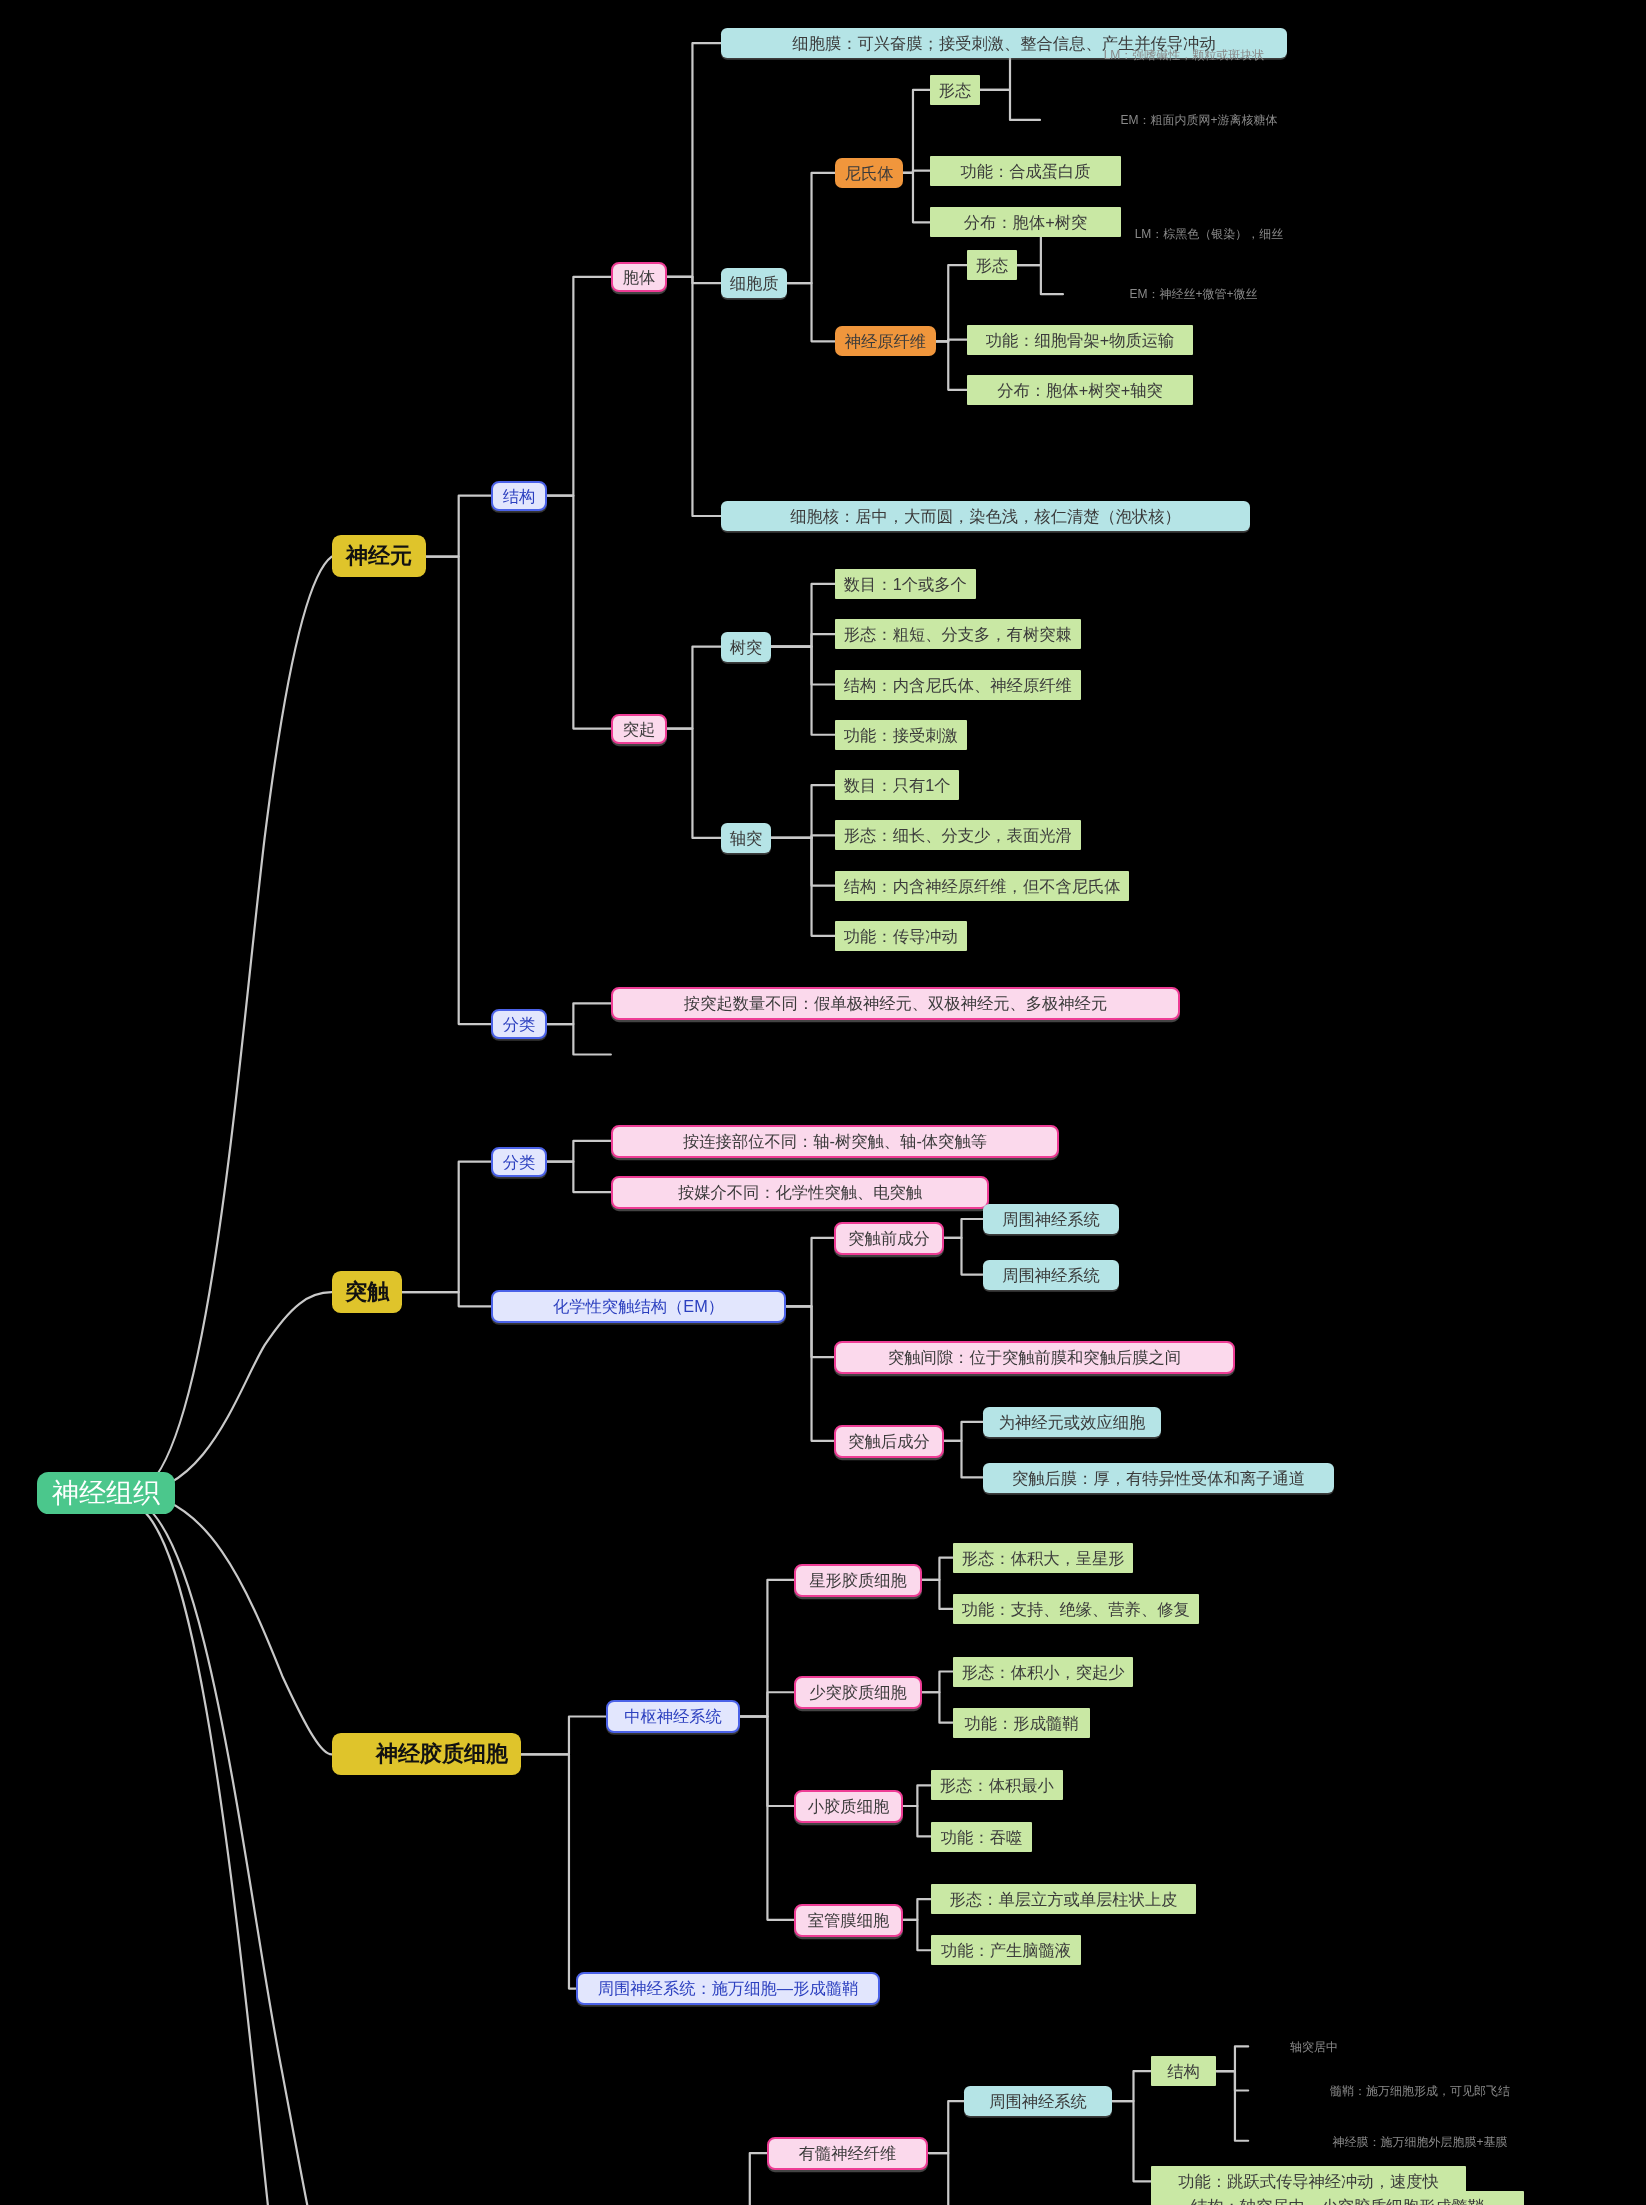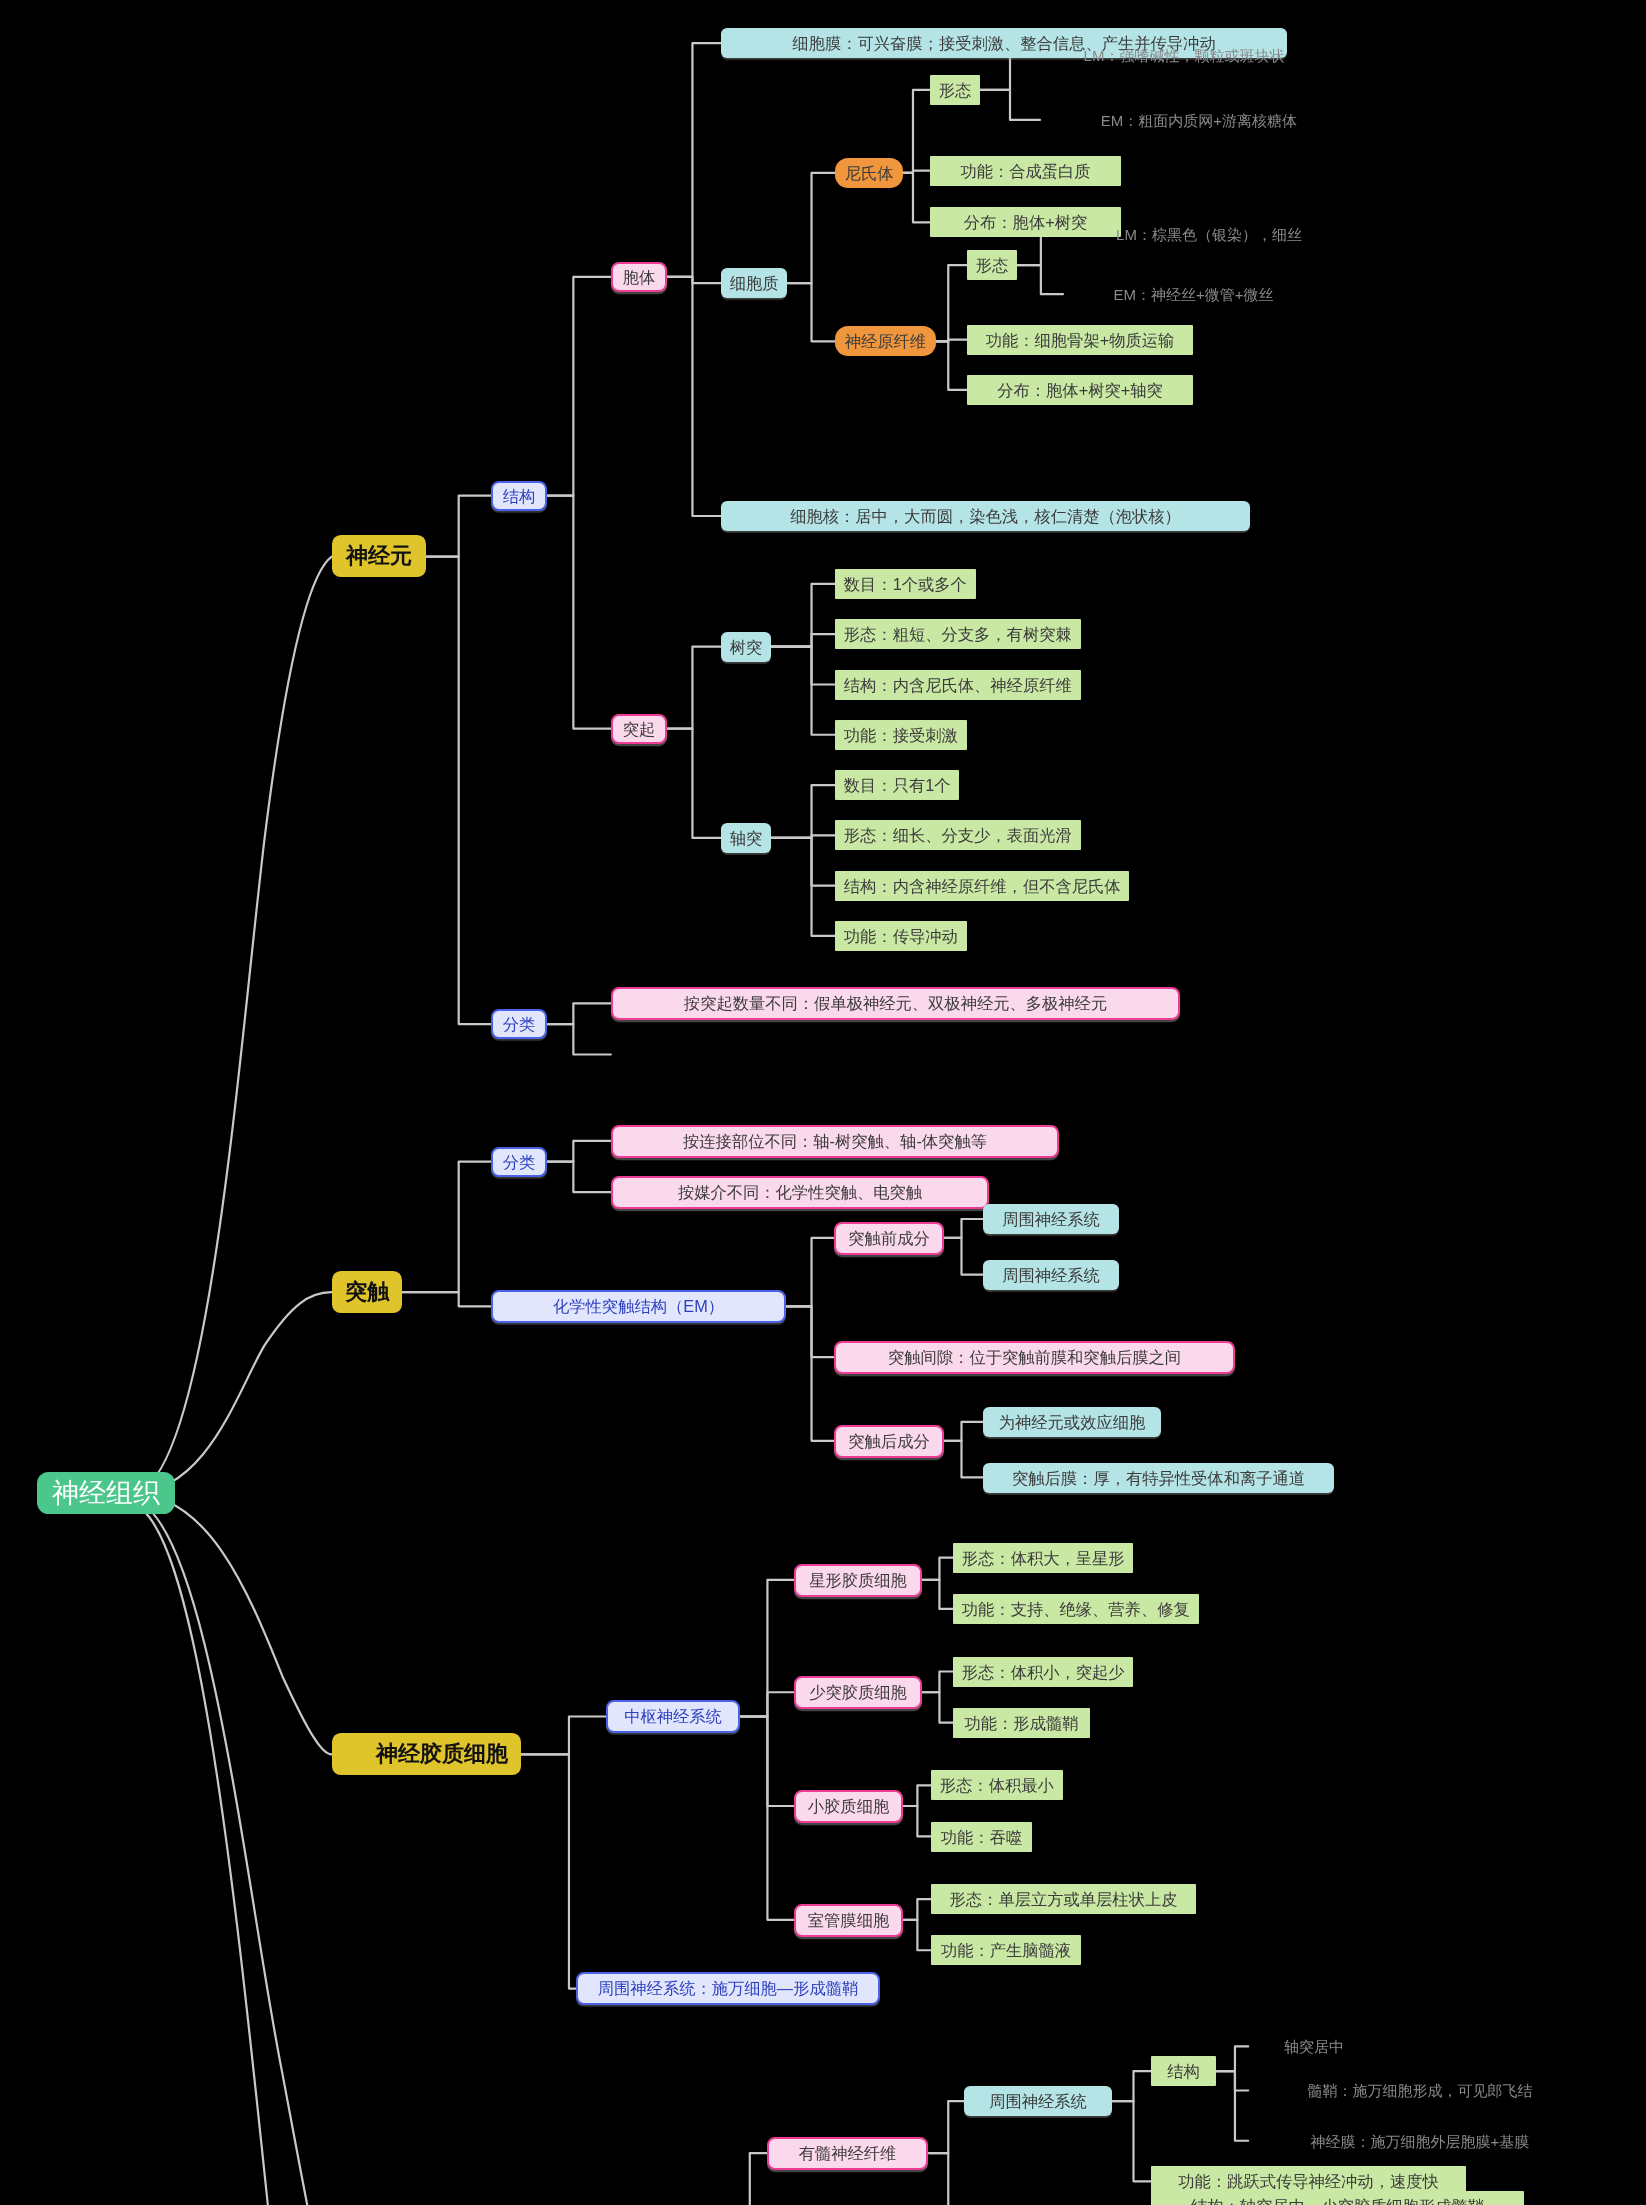--- a/index.html
+++ b/index.html
@@ -41,27 +41,27 @@
     font-size:16.3px;font-weight:400;padding:0 8.8px;
     box-shadow:0 1.8px 0 rgba(150,150,150,.40);
   }
   
   .n-green{
     background:#C9E8A4;color:#3B3B3B;border-radius:0.9px;
     font-size:16.3px;font-weight:400;padding:0 8.8px;
   }
   
   .n-orange{
-    background:#F0963C;color:#3B3B3B;border-radius:13px;
+    background:#F0963C;color:#3B3B3B;border-radius:7px;
     font-size:16.3px;font-weight:400;padding:0 9.7px;
   }
   
   .n-plain{
     background:transparent;color:#8A8A8A;
-    font-size:15px;font-weight:400;padding:0 4.4px;
+    font-size:12px;font-weight:400;padding:0 4.4px;
   }
 </style>
 </head>
 <body>
 
 <div id="canvas">
   <svg id="edges" viewBox="0 0 3732 6868" preserveAspectRatio="none">
       <path d="M297,3386 C470,3386 540,2400 600,1900 C650,1500 700,1300 752,1262" fill="none" stroke="#C9C9C9" stroke-width="5" stroke-linecap="round" stroke-linejoin="round"></path>
       <path d="M297,3386 C470,3386 540,3150 600,3050 C660,2960 700,2930 752,2930" fill="none" stroke="#C9C9C9" stroke-width="5" stroke-linecap="round" stroke-linejoin="round"></path>
       <path d="M297,3386 C470,3386 560,3600 640,3800 C700,3930 730,3978 752,3978" fill="none" stroke="#C9C9C9" stroke-width="5" stroke-linecap="round" stroke-linejoin="round"></path>

